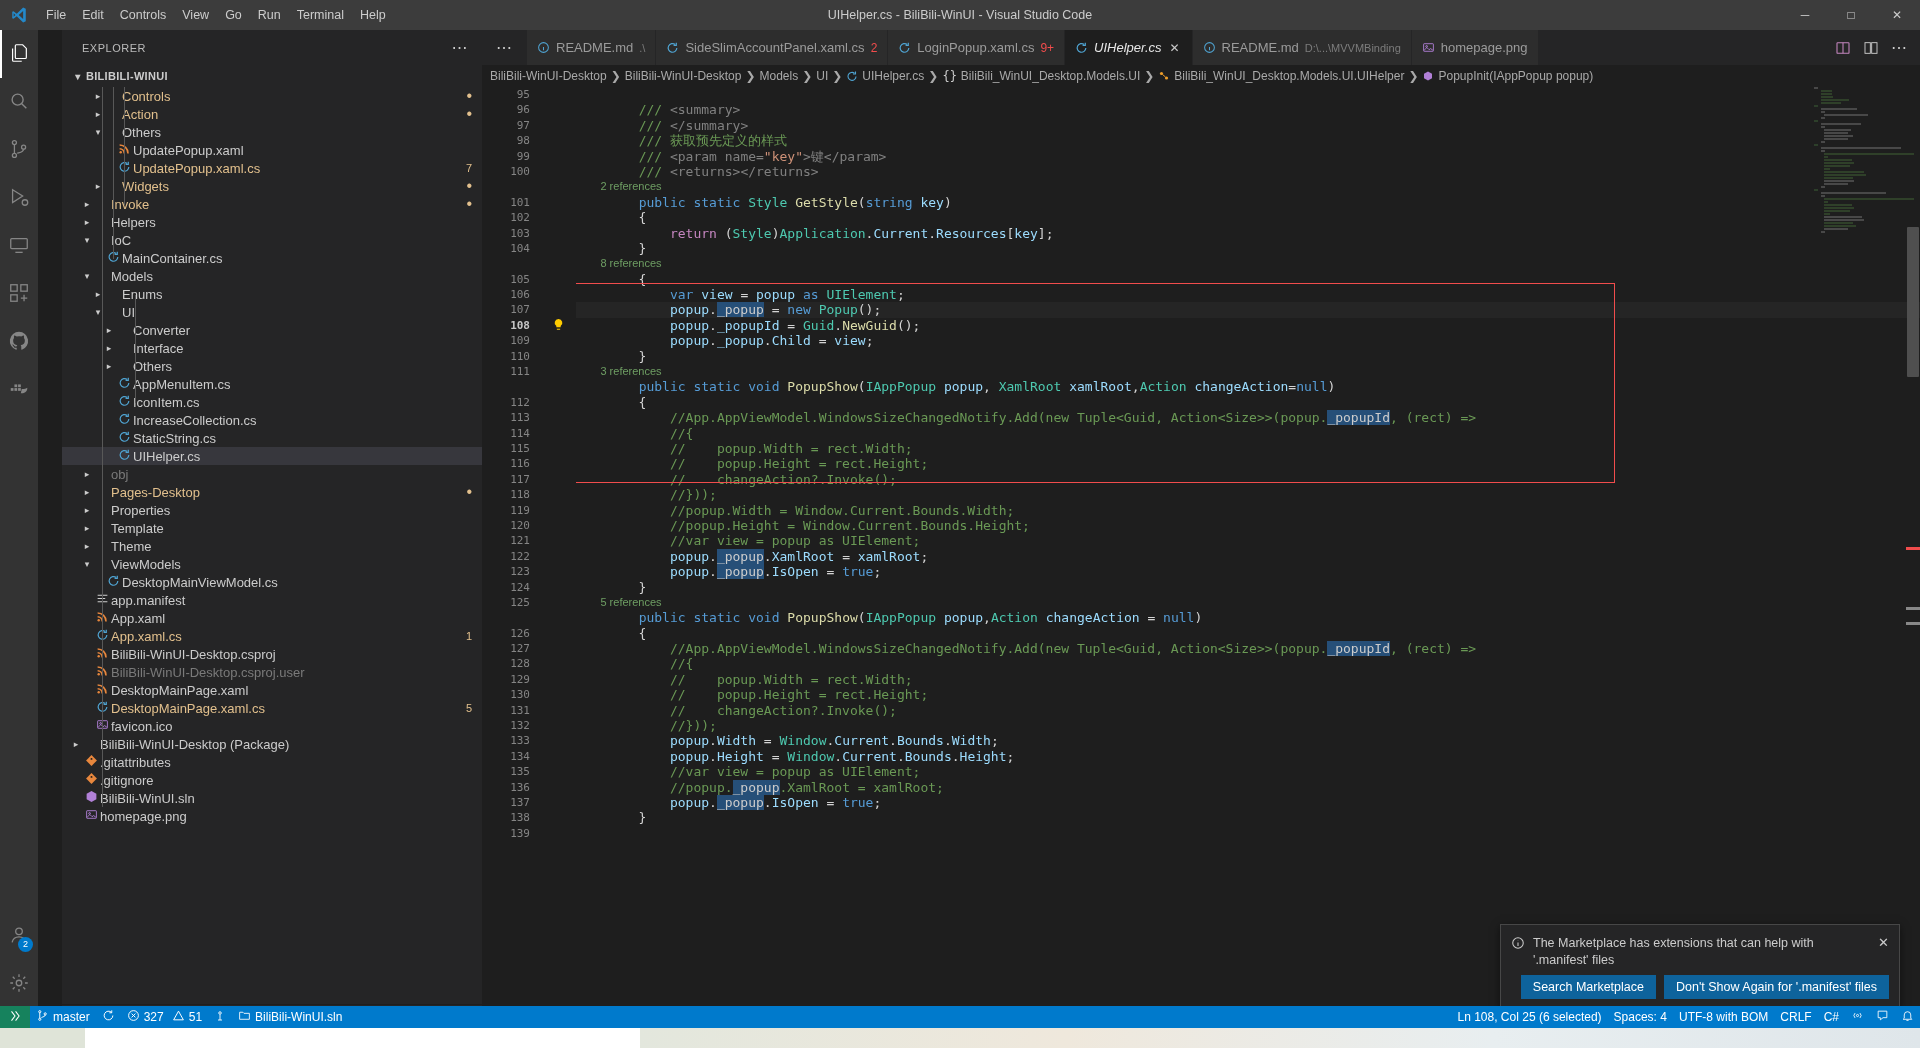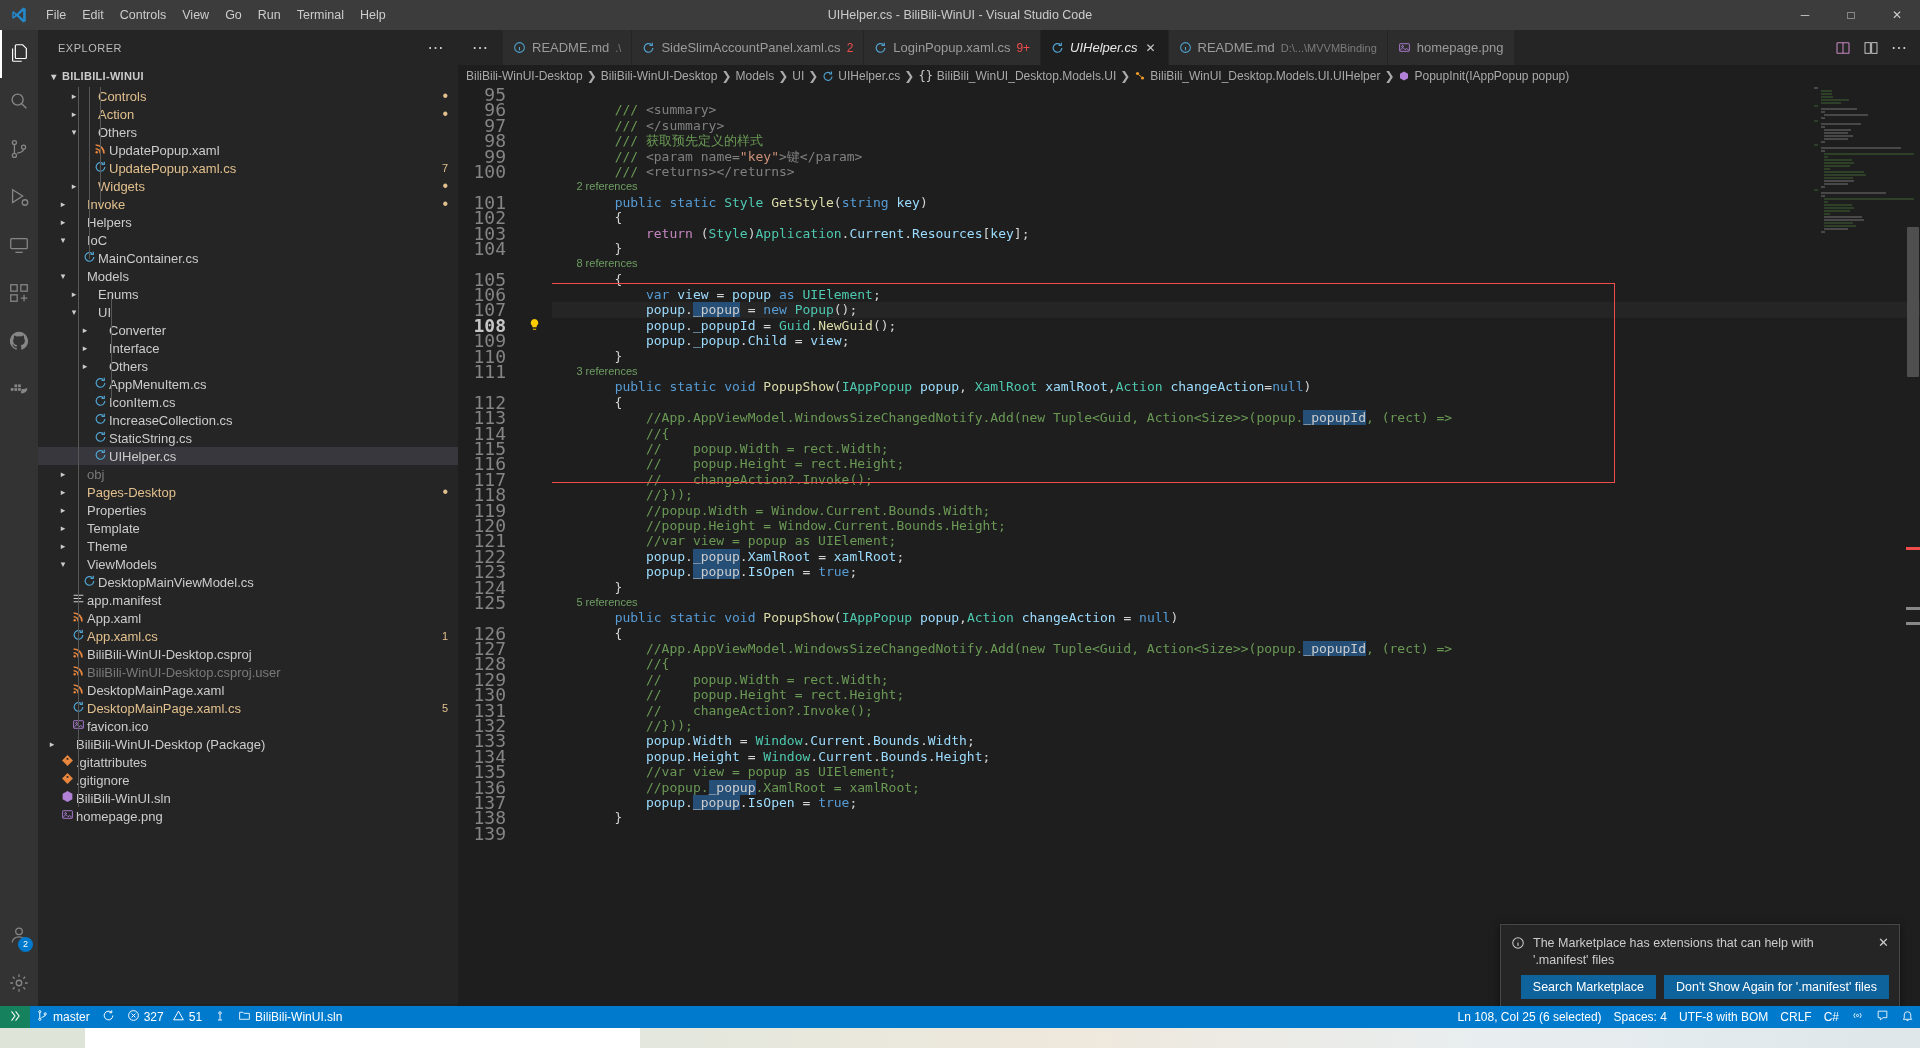--- a/index.html
+++ b/index.html
@@ -25,21 +25,21 @@
     align-items:center; flex:0 0 38px; position:relative; }
   .ab-item { width:38px; height:48px; display:flex; align-items:center; justify-content:center;
     color:#868686; position:relative; }
   .ab-item.active { color:#ffffff; }
   .ab-item.active::before { content:""; position:absolute; left:0; top:0; bottom:0; width:2px; background:#ffffff; }
   .ab-bottom { position:absolute; bottom:40px; left:0; width:38px; }
   .ab-badge { position:absolute; right:5px; bottom:8px; background:#007acc; color:#fff;
     border-radius:8px; font-size:9px; min-width:15px; height:15px; line-height:15px; text-align:center; padding:0 3px;}
 
   
-  .sidebar { width:420px; flex:0 0 420px; background:#252526; display:flex; flex-direction:column; }
+  .sidebar { width:420px; flex:0 0 420px; background:#252526; display:flex; flex-direction:column;margin-left:24px; }
   .sb-header { height:35px; display:flex; align-items:center; justify-content:space-between;
     padding:0 8px 0 20px; font-size:11px; letter-spacing:0.5px; color:#bbbbbb; }
   .sb-header .dots { font-size:16px; color:#cccccc; padding:0 6px; }
   .sb-sectiontitle { height:22px; display:flex; align-items:center; font-size:11px; font-weight:bold;
     color:#cccccc; padding-left:8px; letter-spacing:0.3px; }
   .sb-sectiontitle .tw { width:16px; display:inline-block; text-align:center; font-size:10px; }
   .tree { flex:1; overflow:hidden; position:relative; }
   .row { height:18px; display:flex; align-items:center; font-size:13px; white-space:nowrap;
     position:relative; padding-right:10px; }
   .row.selected { background:#37373d; }
@@ -67,21 +67,21 @@
   .tab .tclose { font-size:12px; color:#cccccc; width:14px; text-align:center; }
   .tabactions { display:flex; align-items:center; gap:2px; padding:0 8px; background:#252526; }
   .tabactions span { width:26px; height:26px; display:flex; align-items:center; justify-content:center; color:#cccccc;}
 
   .breadcrumbs { height:22px; display:flex; align-items:center; padding-left:8px;
     font-size:12px; color:#a9a9a9; gap:4px; background:#1e1e1e; white-space:nowrap; overflow:hidden;}
   .bc { display:flex; align-items:center; gap:4px; }
 
   .code-wrap { flex:1; display:flex; position:relative; overflow:hidden; background:#1e1e1e; }
   .gutter { width:70px; flex:0 0 70px; text-align:right; padding-right:22px; color:#858585;
-    font-family:"DejaVu Sans Mono", monospace; font-size:18px; }
+    font-family:"DejaVu Sans Mono", monospace; font-size:11px; }
   .glyphs { width:24px; flex:0 0 24px; }
   .code { flex:1; font-family:"DejaVu Sans Mono", monospace; font-size:13px; line-height:15.4px;
     position:relative; min-width:0; overflow:hidden; }
   .ln { height:15.4px; line-height:15.4px; white-space:pre; }
   .refline { height:15.4px; line-height:15.4px; color:#6a9955; font-size:11px;
     font-family:"Liberation Sans", sans-serif; white-space:pre; }
   .gl { height:15.4px; line-height:15.4px; }
 
   
   .c-com  { color:#6A9955; }

